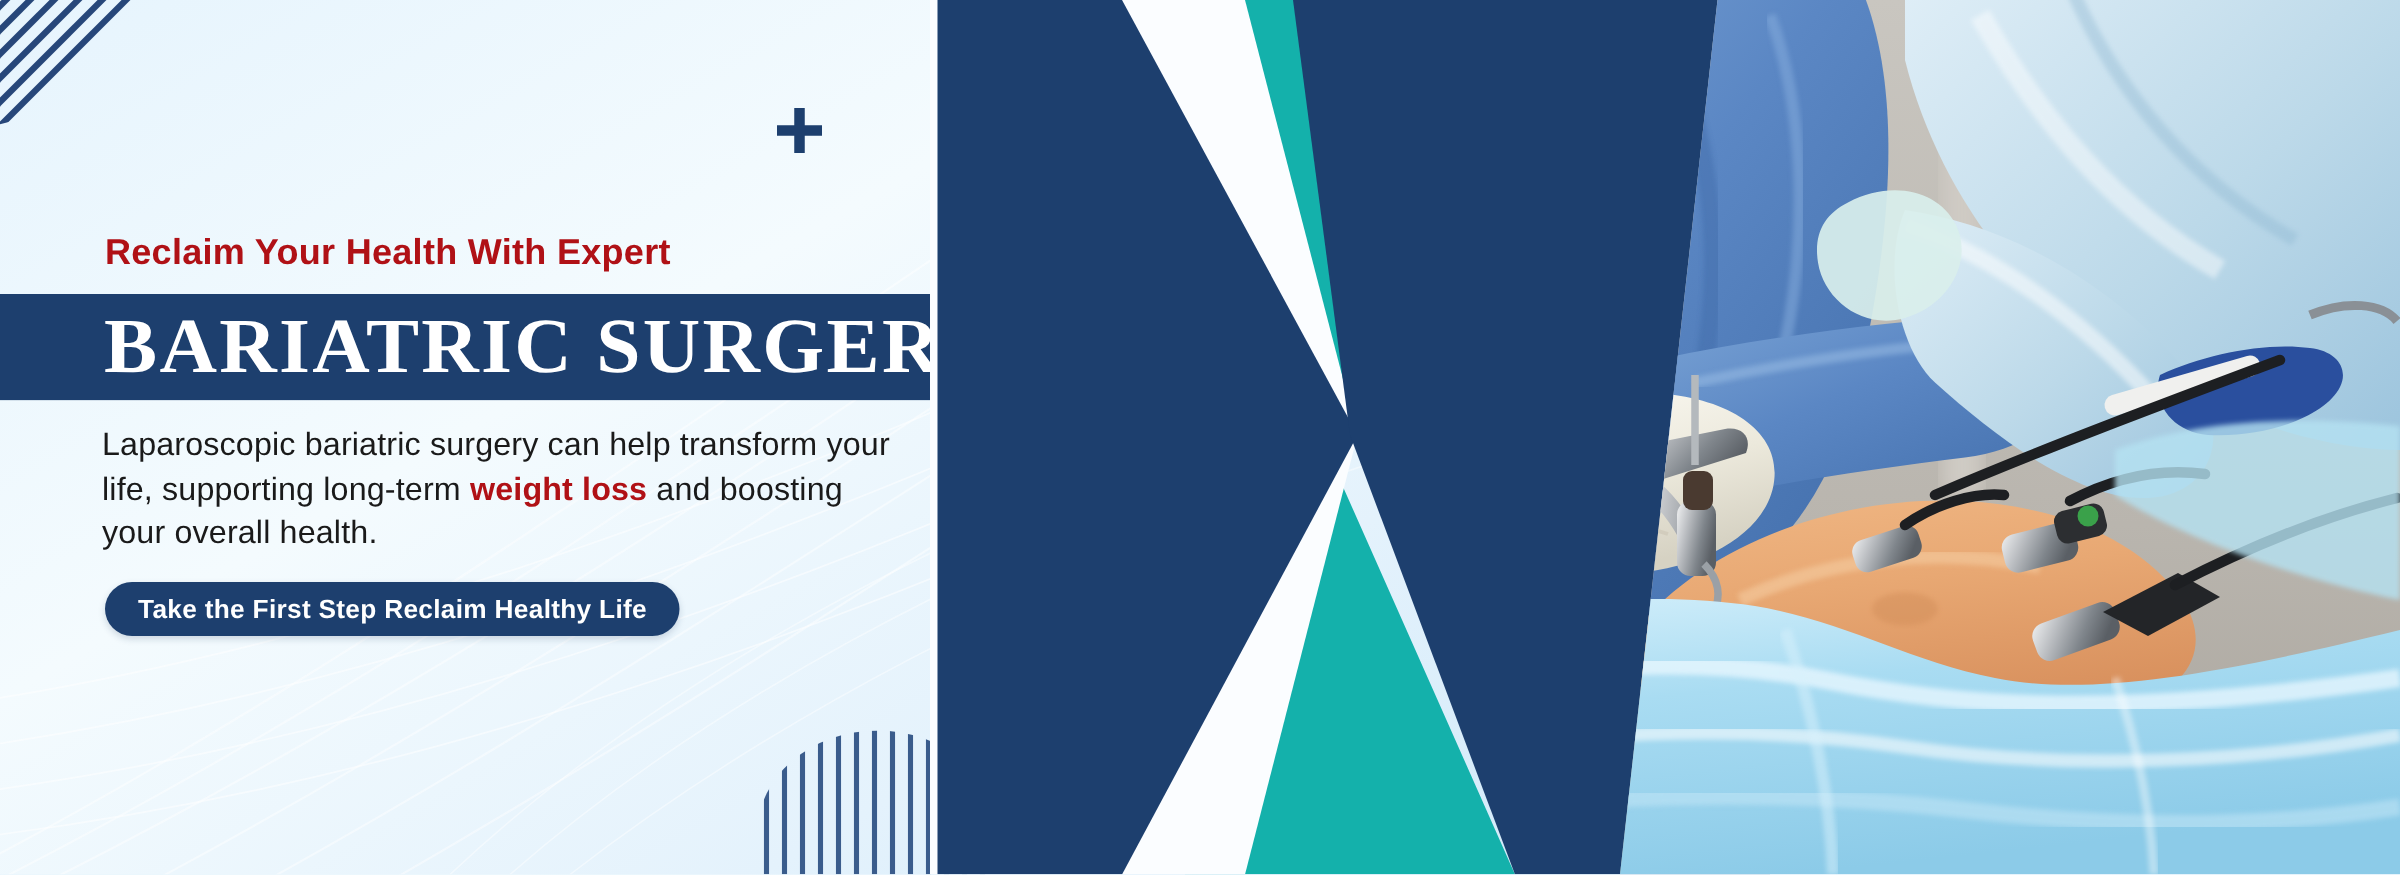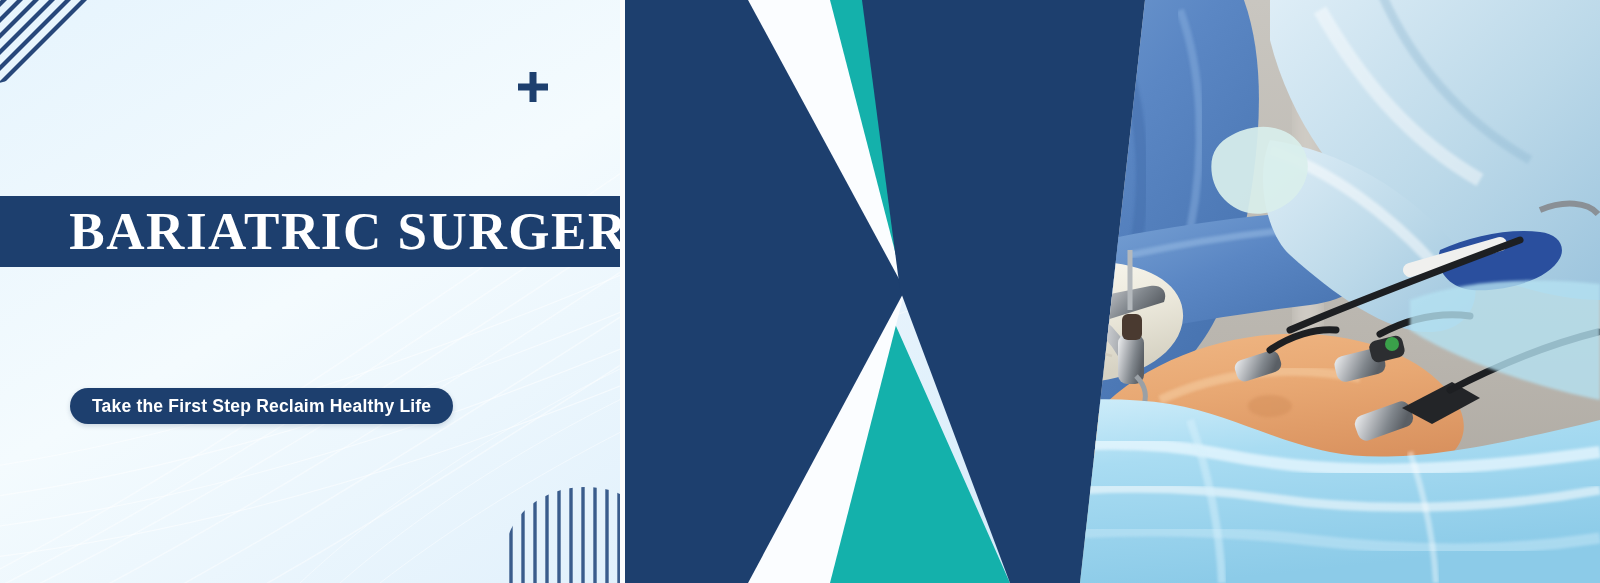--- a/index.html
+++ b/index.html
@@ -179,25 +179,29 @@
       <line x1="-120" y1="196" x2="236" y2="-160"></line>
       <line x1="-120" y1="212" x2="252" y2="-160"></line>
       <line x1="-120" y1="228" x2="268" y2="-160"></line>
     </g>
   </svg>
 
   <svg class="plus-icon" viewBox="0 0 30 30">
     <path d="M11.5,0 H18.5 V11.5 H30 V18.5 H18.5 V30 H11.5 V18.5 H0 V11.5 H11.5 Z" fill="#1d3f6e"></path>
   </svg>
 
+  <div class="eyebrow">Reclaim Your Health With Expert</div>
 
   <div class="headline-banner">
     <span class="headline-text">BARIATRIC SURGERY</span>
   </div>
 
+  <p class="body-copy">
+    <span>Laparoscopic bariatric surgery can help transform your life, supporting long-term </span><span class="hl">weight loss</span><span> and boosting your overall health.</span>
+  </p>
 
   <button class="cta-button">Take the First Step Reclaim Healthy Life</button>
 
   <svg class="line-dome" viewBox="0 0 160 96">
     <defs>
       <clipPath id="domeclip">
         <path d="M 0,96 L 0,68 A 80 68 0 0 1 160 68 L 160,96 Z"></path>
       </clipPath>
     </defs>
     <g clip-path="url(#domeclip)" stroke="#3a5c8c" stroke-width="3.4">

